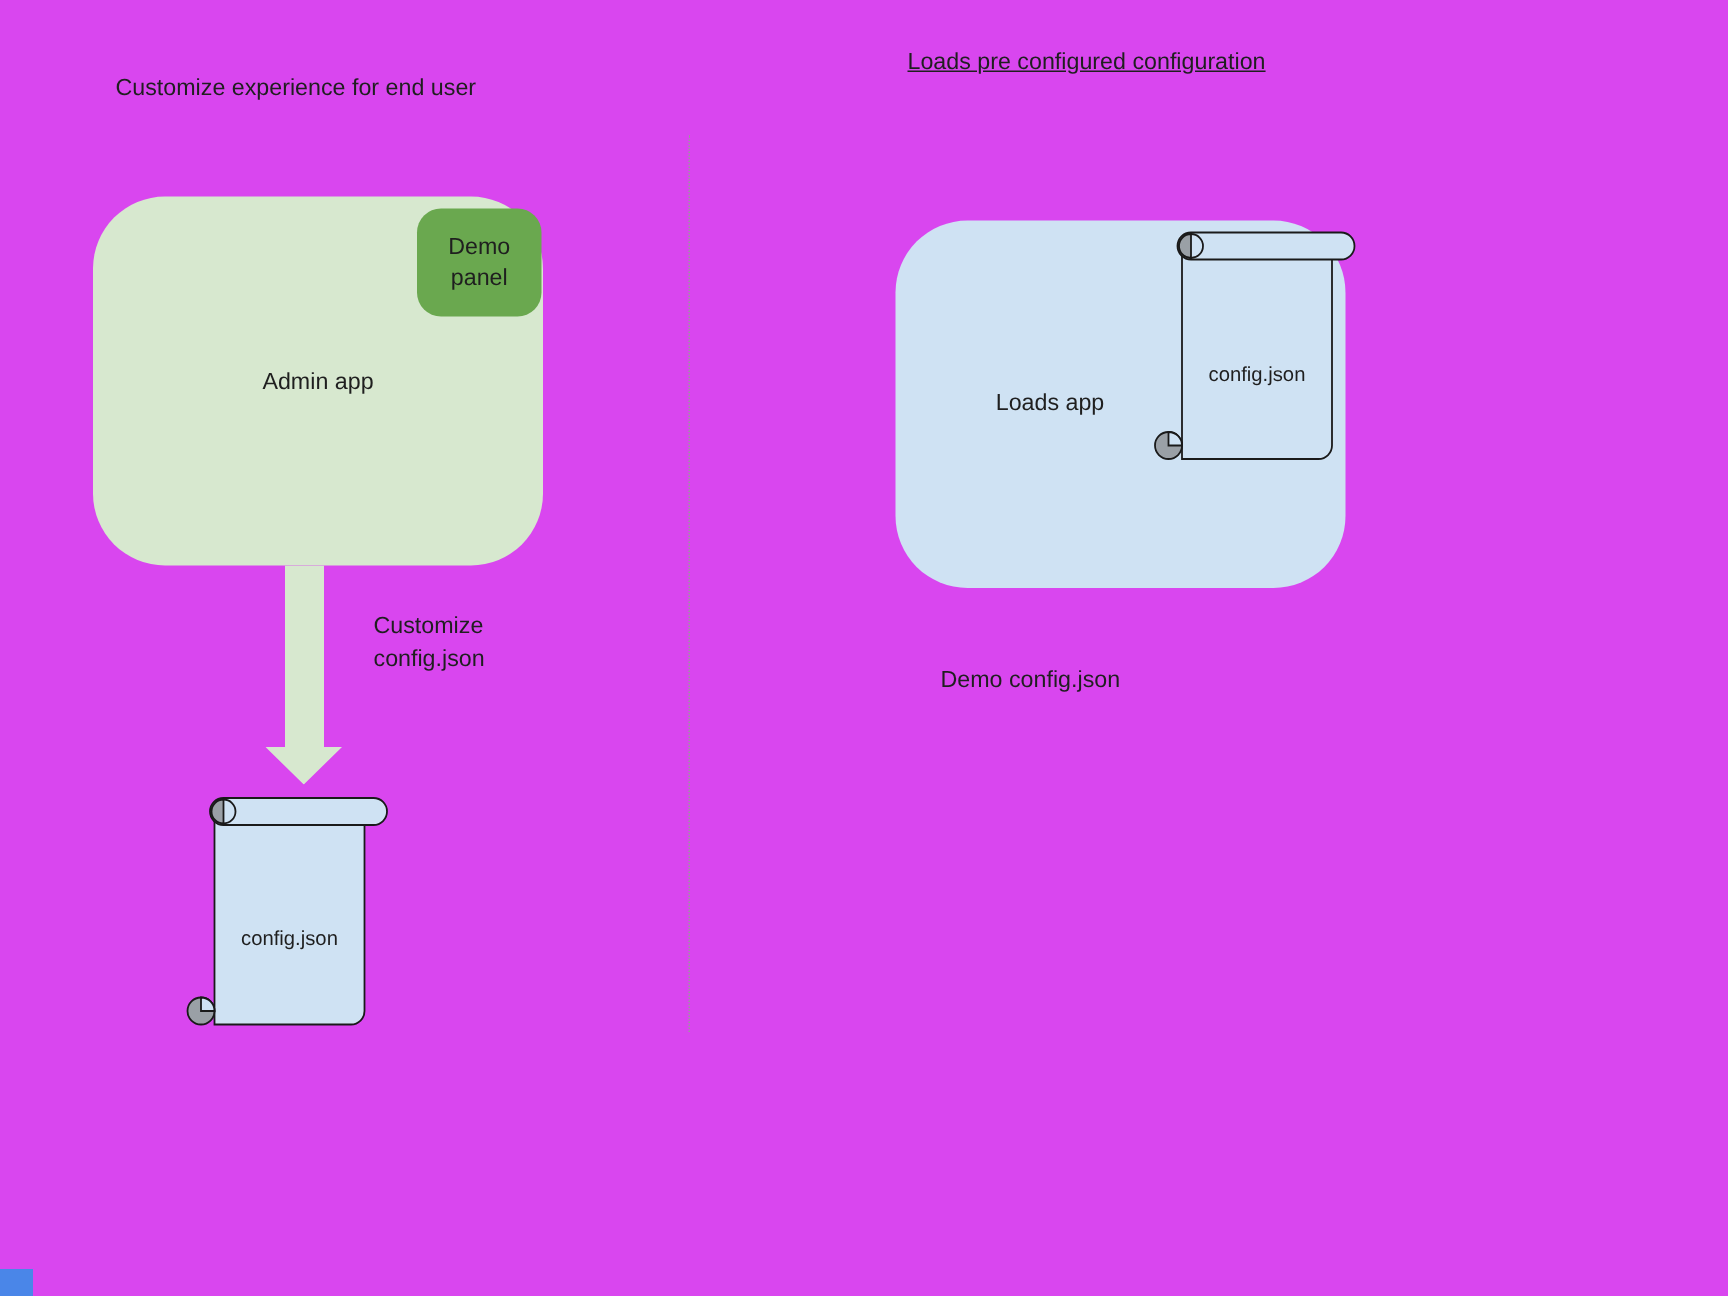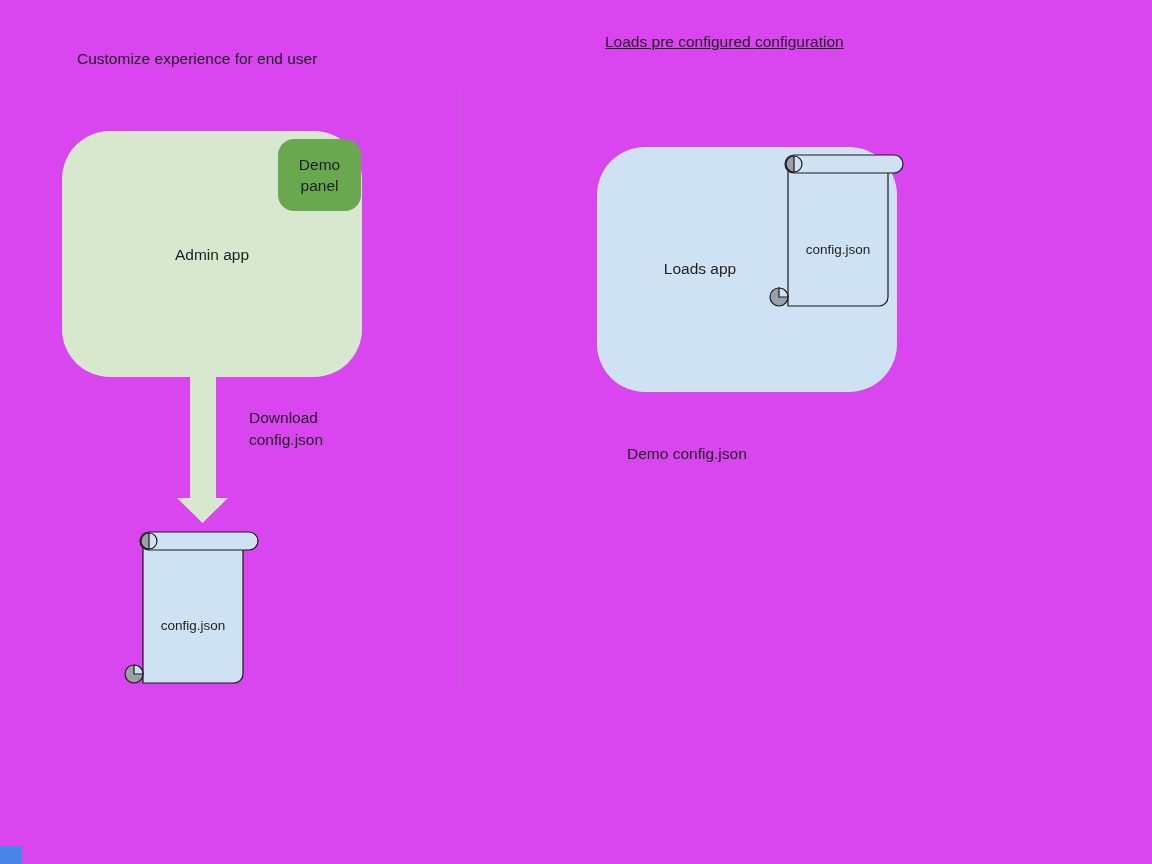--- a/index.html
+++ b/index.html
@@ -49,21 +49,21 @@
   <div class="abs app-box admin-app" style="background-color: rgb(215, 232, 207);">
     <div class="app-label admin-app-label">Admin app</div>
     <div class="abs admin-panel" style="background-color: rgb(106, 168, 79);">
       <span class="admin-panel-label">Demo panel</span>
     </div>
   </div>
 
   <svg class="abs arrow-svg" width="51" height="146" viewBox="0 0 51 146">
     <path d="M13,0 H39 V121 H51 L25.5,146 L0,121 H13 Z" fill="#d7e8cf"></path>
   </svg>
-  <div class="abs download-caption">Download config.json</div>
+  <div class="abs download-caption">Customize config.json</div>
 
   <svg class="abs scroll-left" width="137" height="155" viewBox="-1 -1 137 155">
     <g stroke="#1a1a1a" stroke-width="1.2">
       <path d="M18,9 H118 V142 A9,9 0 0 1 109,151 H18 Z" fill="#cfe2f3"></path>
       <path d="M24,0 H124 A9,9 0 0 1 124,18 H24 A9,9 0 0 1 24,0 Z" fill="#cfe2f3"></path>
       <circle cx="24" cy="9" r="8" fill="#cfe2f3"></circle>
       <path d="M24,1 A8,8 0 0 0 24,17 Z" fill="#9aa0a6"></path>
       <circle cx="9" cy="142" r="9" fill="#9aa0a6"></circle>
       <path d="M9,142 L9,133 A9,9 0 0 1 18,142 Z" fill="#cfe2f3"></path>
     </g>

